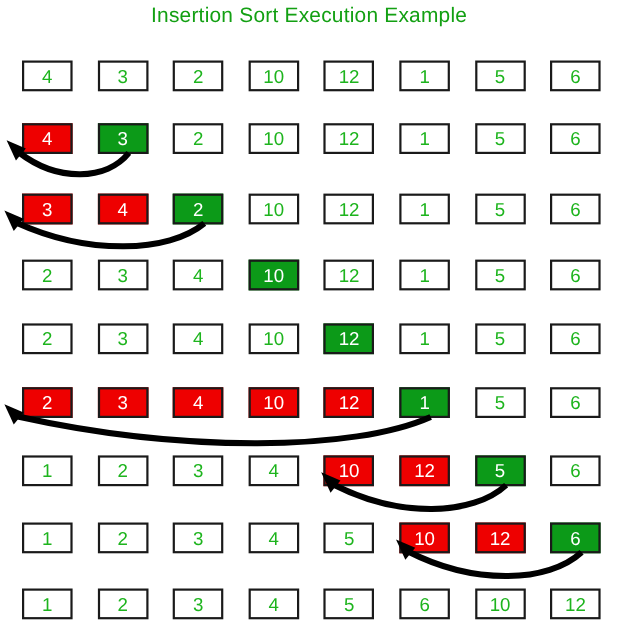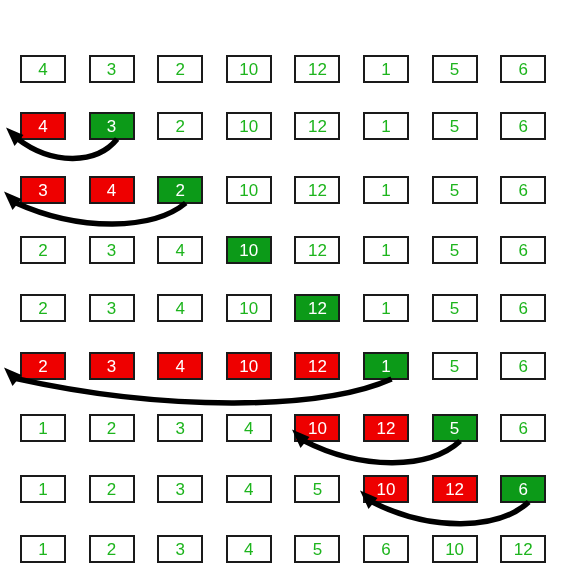--- a/index.html
+++ b/index.html
@@ -70,20 +70,21 @@
     width: 562px;
     height: 569px;
     pointer-events: none;
   }
 </style>
 </head>
 <body>
 
 <div id="stage">
 
+  <div id="title">Insertion Sort Execution Example</div>
 
   <div id="rows-container">
       <div class="row" style="top: 55px;">
         <div class="cell" style="left: 20px; width: 46px; height: 28px;">4</div>
         <div class="cell" style="left: 88.6px; width: 46px; height: 28px;">3</div>
         <div class="cell" style="left: 157.2px; width: 46px; height: 28px;">2</div>
         <div class="cell" style="left: 225.8px; width: 46px; height: 28px;">10</div>
         <div class="cell" style="left: 294.4px; width: 46px; height: 28px;">12</div>
         <div class="cell" style="left: 363px; width: 46px; height: 28px;">1</div>
         <div class="cell" style="left: 431.6px; width: 46px; height: 28px;">5</div>

